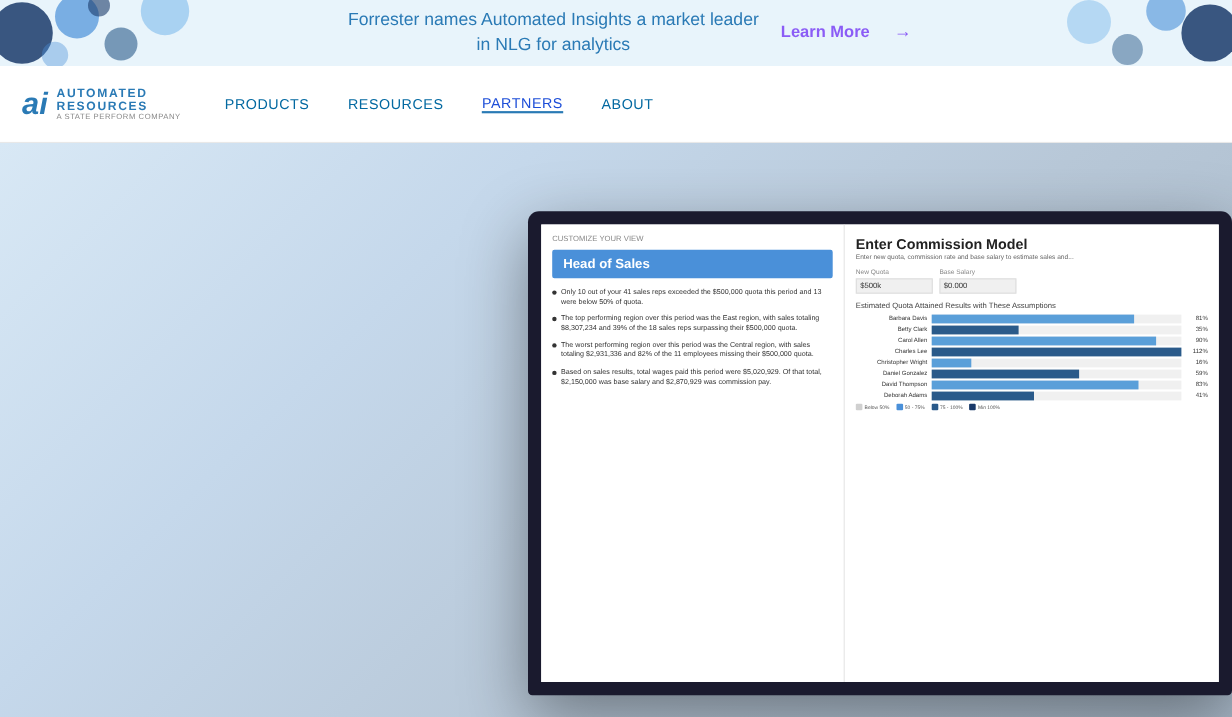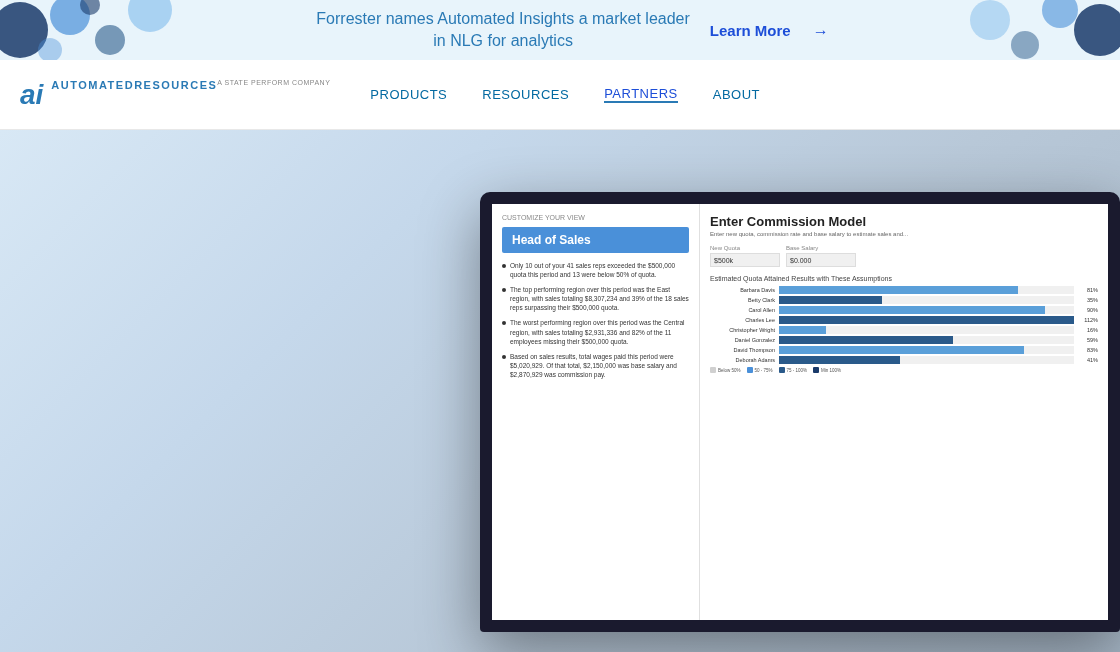--- a/index.html
+++ b/index.html
@@ -33,28 +33,27 @@
       overflow: hidden;
     }
     .announcement-text {
       color: #2a7ab5;
       font-size: 16px;
       font-weight: 400;
       text-align: center;
       line-height: 1.4;
     }
     .learn-more-btn {
-      color: #1d4ed8;
+      color: #8b5cf6;
       font-size: 15px;
       font-weight: 700;
       text-decoration: none;
       white-space: nowrap;
       cursor: pointer;
       display: flex;
-      align-items: center;
       gap: 22px;
     }
     .learn-more-btn .arrow {
       font-size: 16px;
     }
 
     
     #nav {
       height: 70px;
       background: #fff;
@@ -71,21 +70,21 @@
     }
     .logo-ai {
       color: #2a7ab5;
       font-size: 28px;
       font-weight: 900;
       font-style: italic;
       margin-right: 8px;
     }
     .logo-text {
       display: flex;
-      flex-direction: row;
+      flex-direction: column;
       line-height: 1.1;
     }
     .logo-text .line1 {
       font-size: 11px;
       font-weight: 700;
       color: #2a7ab5;
       letter-spacing: 1.5px;
     }
     .logo-text .line2 {
       font-size: 11px;
@@ -178,21 +177,21 @@
     .laptop-screen-inner {
       width: 100%;
       height: 100%;
       background: #fff;
       overflow: hidden;
       display: flex;
     }
 
     
     .screen-left {
-      width: 208px;
+      width: 276px;
       background: #fff;
       border-right: 1px solid #e0e0e0;
       padding: 10px;
       flex-shrink: 0;
     }
 
     .screen-customize-label {
       font-size: 7px;
       color: #888;
       text-transform: uppercase;

